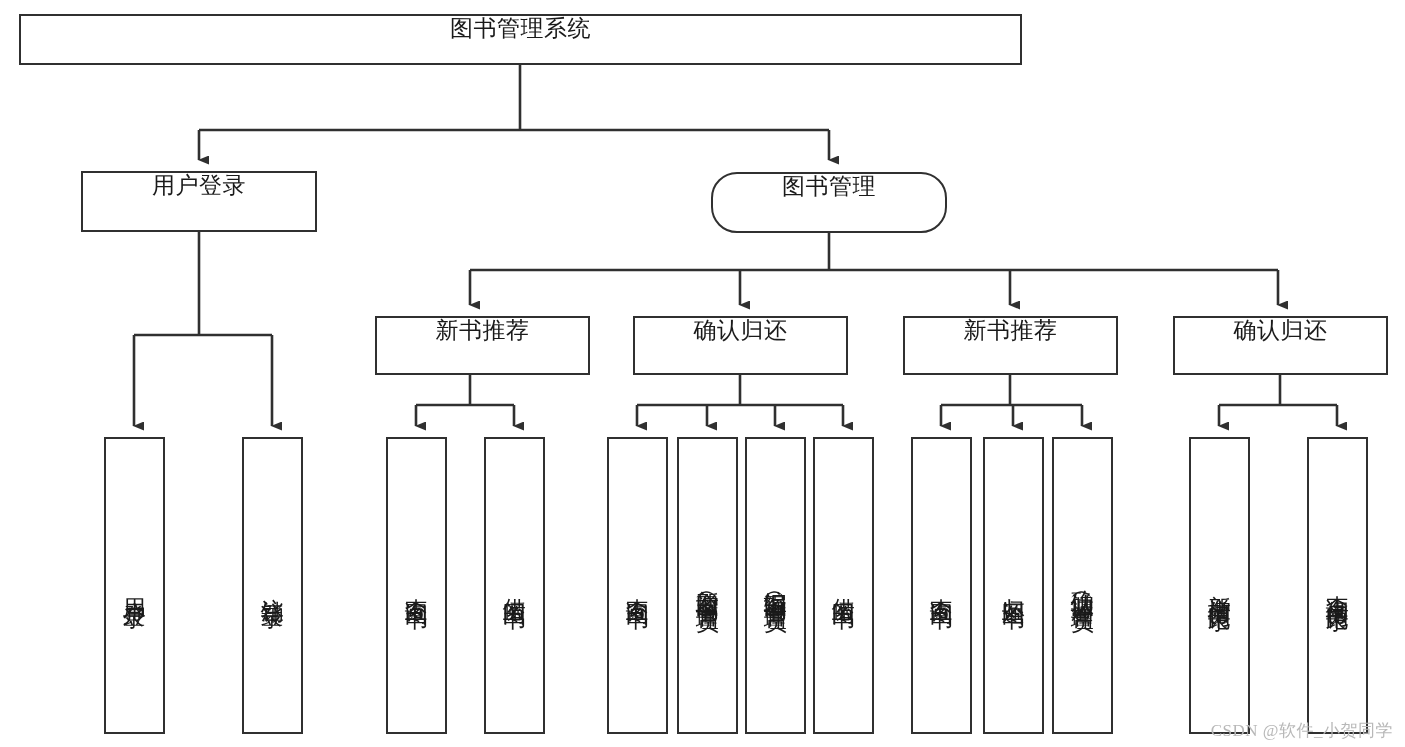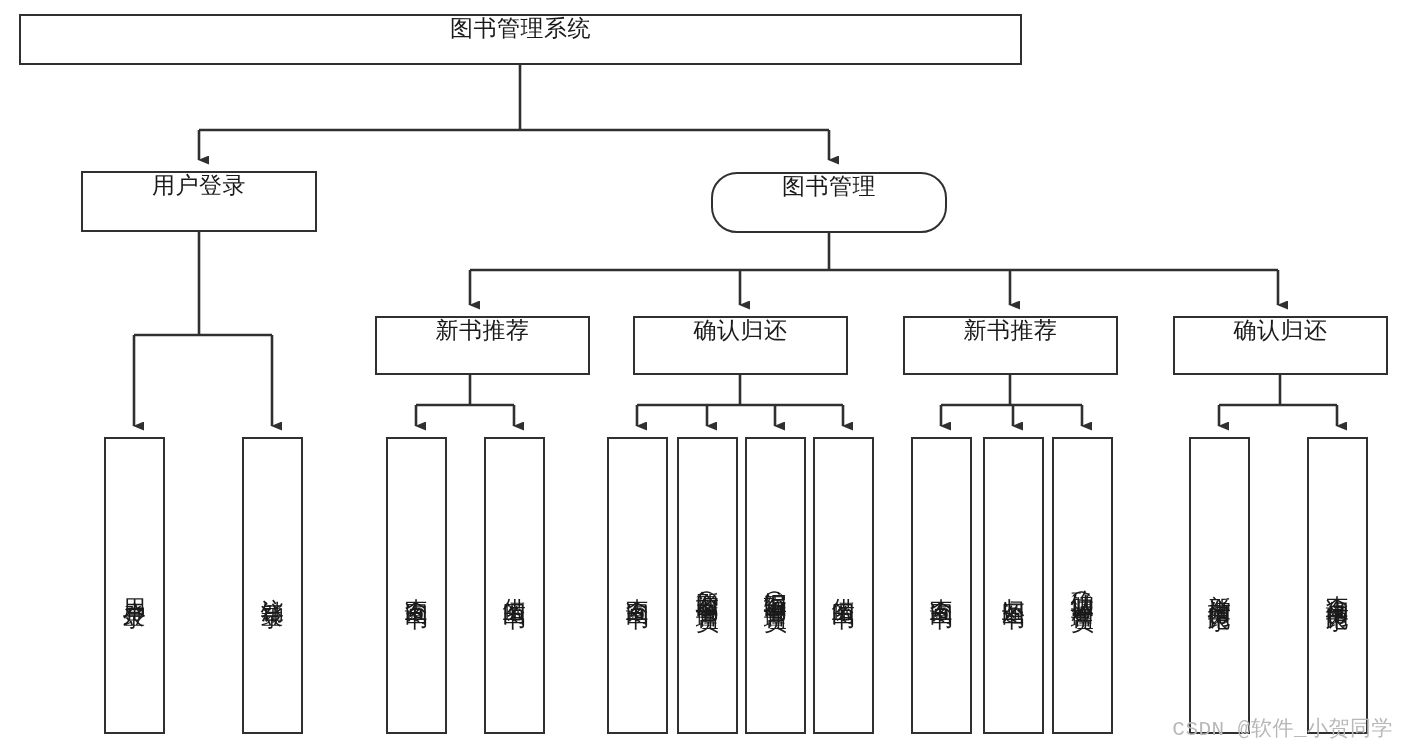--- a/index.html
+++ b/index.html
@@ -60,26 +60,26 @@
     font-size: 23px;
     line-height: 1.16;
     letter-spacing: 3px;
     white-space: normal;
     max-height: 100%;
   }
   #watermark {
     position: absolute;
     right: 12px;
     bottom: 5px;
-    font-size: 21px;
+    font-size: 17px;
     color: #b8b8b8;
     letter-spacing: 0.5px;
     z-index: 20;
     white-space: nowrap;
-    font-family: Liberation Mono, monospace;
+    font-family: Liberation Serif, serif;
   }
 </style>
 </head>
 <body>
 
 <div id="diagram-root">
 
   <svg id="edge-layer" viewBox="0 0 1405 747" width="1405" height="747" xmlns="http://www.w3.org/2000/svg">
     <defs>
       <marker id="arrowhead" markerWidth="9" markerHeight="11" refX="4.5" refY="10" orient="auto" markerUnits="userSpaceOnUse">

